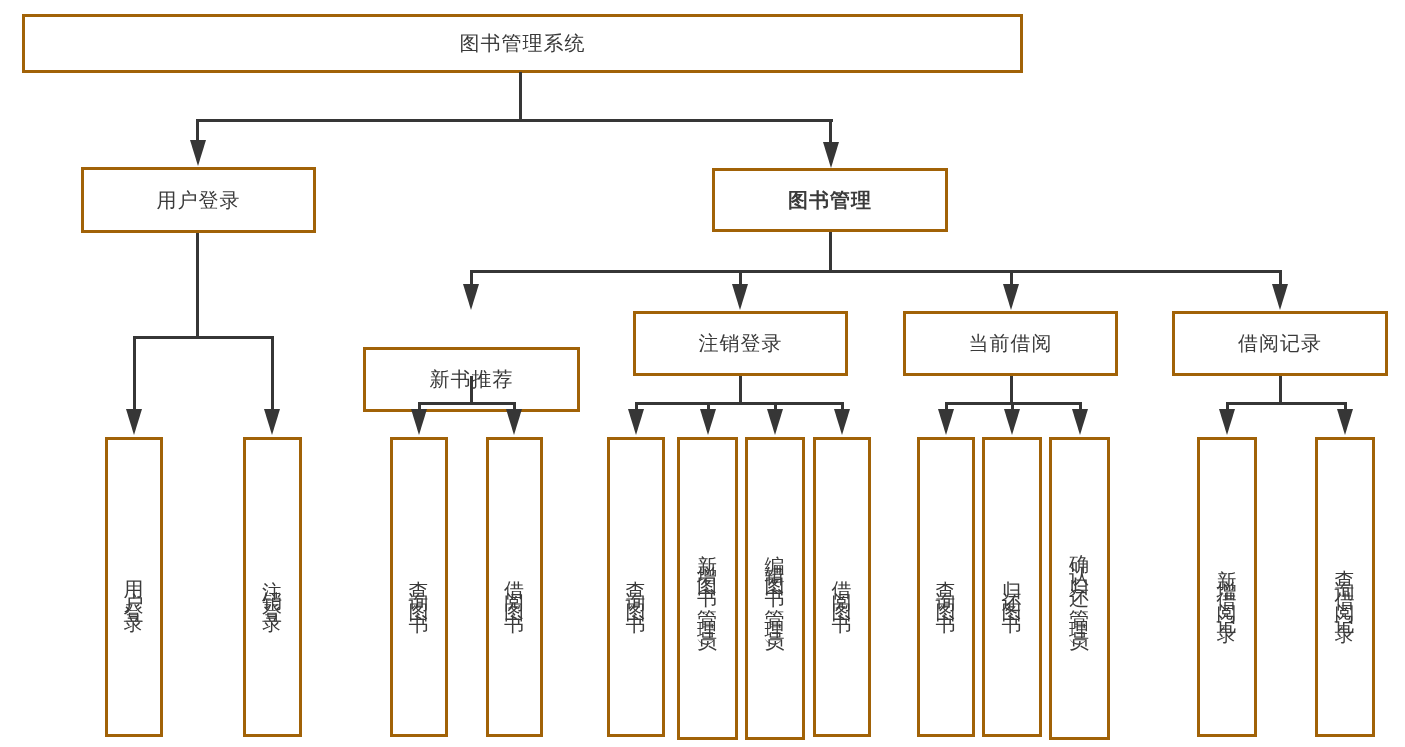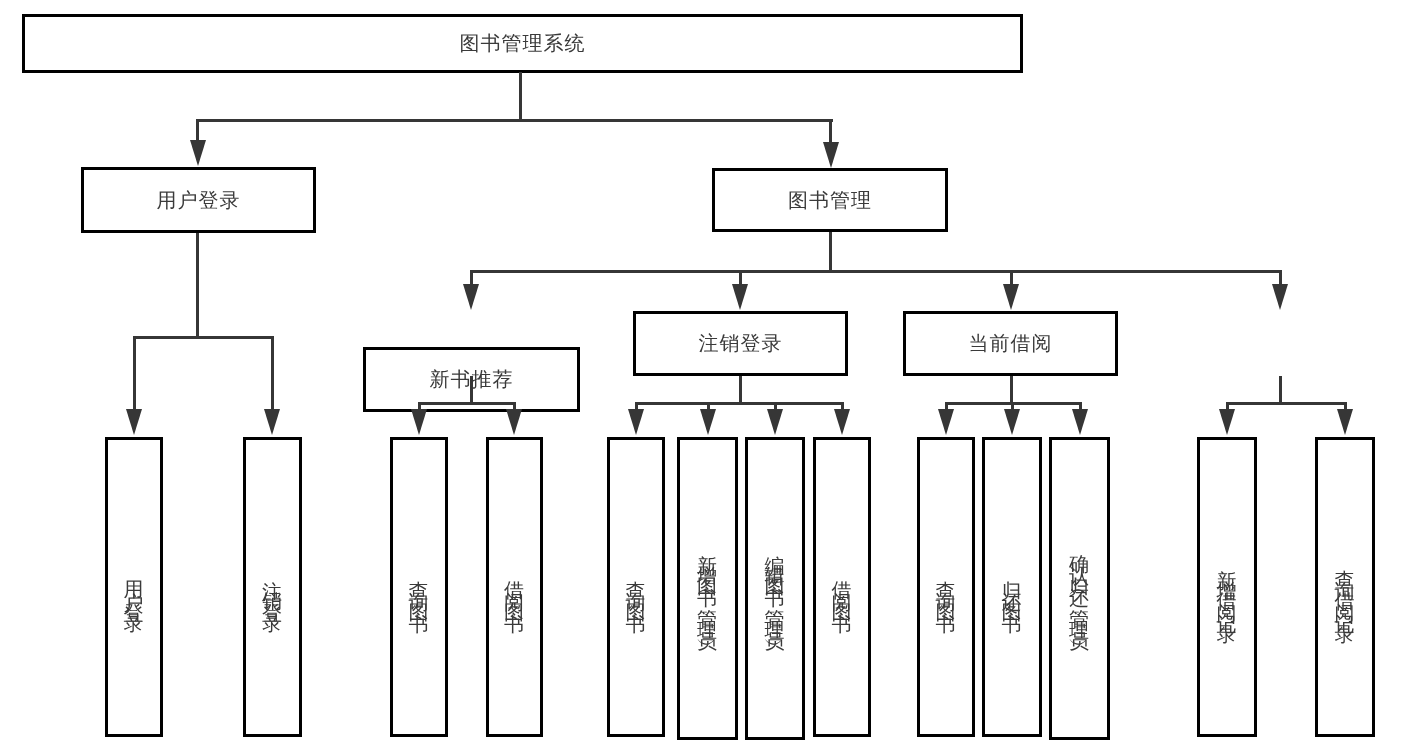--- a/index.html
+++ b/index.html
@@ -8,21 +8,21 @@
     width: 1405px;
     height: 747px;
     background: #ffffff;
     font-family: "Liberation Sans", "DejaVu Sans", sans-serif;
     overflow: hidden;
   }
   .node {
     position: absolute;
     box-sizing: border-box;
     background: #ffffff;
-    border: 3px solid #000000;
+    border: 3px solid #a16207;
     color: #3a3a3a;
     display: flex;
     align-items: center;
     justify-content: center;
   }
   .n-h {
     font-size: 20px;
     letter-spacing: 1px;
   }
   .n-v {
@@ -52,25 +52,26 @@
   }
 </style>
 </head>
 <body>
 
 <div class="canvas">
 
   <div class="node n-h" style="left:22px; top:14px; width:1001px; height:59px;">图书管理系统</div>
 
   <div class="node n-h" style="left:81px; top:167px; width:235px; height:66px;">用户登录</div>
-  <div class="node n-h" style="left:712px; top:168px; width:236px; height:64px;">图书管理</div>
+  <div class="node n-h" style="left:712px; top:168px; width:236px; height:64px;font-weight:bold;">图书管理</div>
 
   <div class="node n-h" style="left:363px; top:311px; width:217px; height:65px;margin-top:36px;">新书推荐</div>
   <div class="node n-h" style="left:633px; top:311px; width:215px; height:65px;">注销登录</div>
   <div class="node n-h" style="left:903px; top:311px; width:215px; height:65px;text-align:center;">当前借阅</div>
+  <div class="node n-h" style="left:1172px; top:311px; width:216px; height:65px;">借阅记录</div>
 
   <div class="node n-v" style="left:105px; top:437px; width:58px; height:300px;">用户登录</div>
   <div class="node n-v" style="left:243px; top:437px; width:59px; height:300px;">注销登录</div>
 
   <div class="node n-v" style="left:390px; top:437px; width:58px; height:300px;">查询图书</div>
   <div class="node n-v" style="left:486px; top:437px; width:57px; height:300px;">借阅图书</div>
 
   <div class="node n-v" style="left:607px; top:437px; width:58px; height:300px;">查询图书</div>
   <div class="node n-v" style="left:677px; top:437px; width:61px; height:303px;">新增图书（管理员）</div>
   <div class="node n-v" style="left:745px; top:437px; width:60px; height:303px;">编辑图书（管理员）</div>

